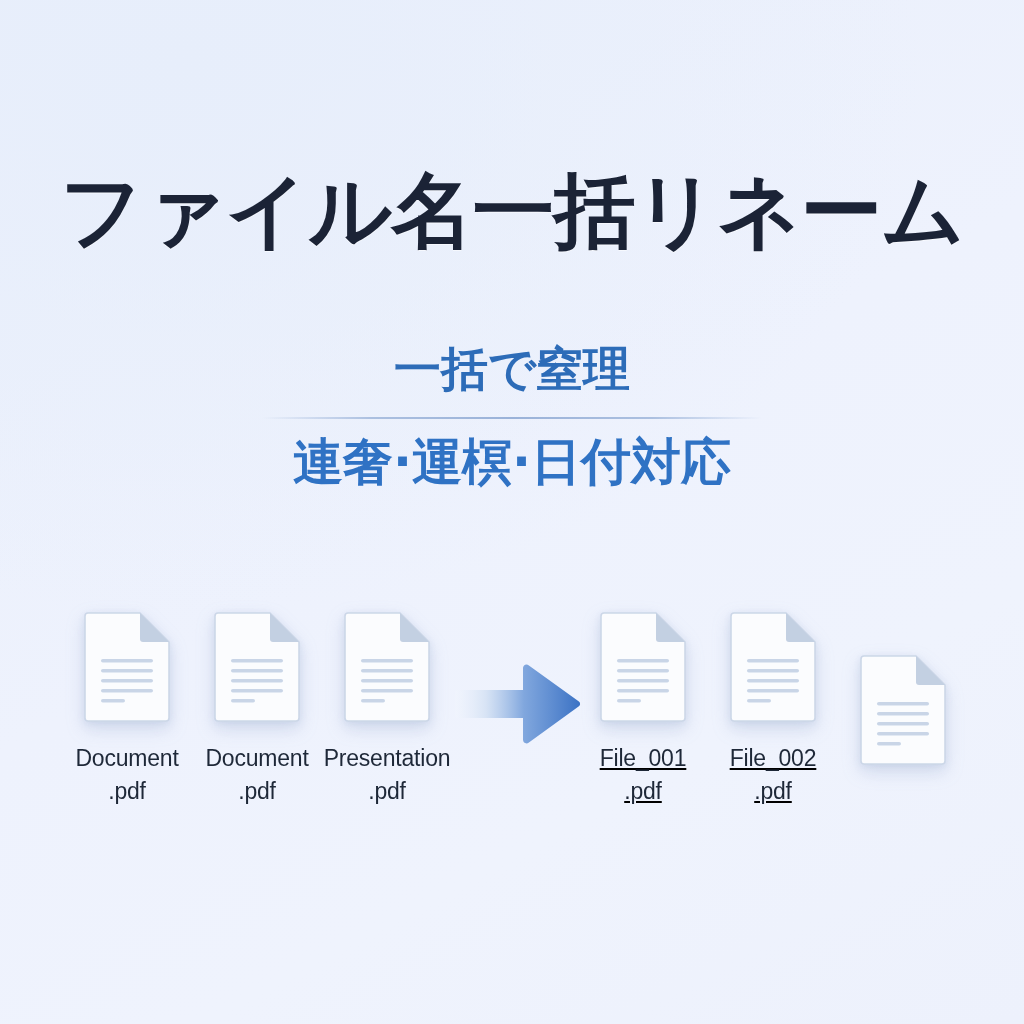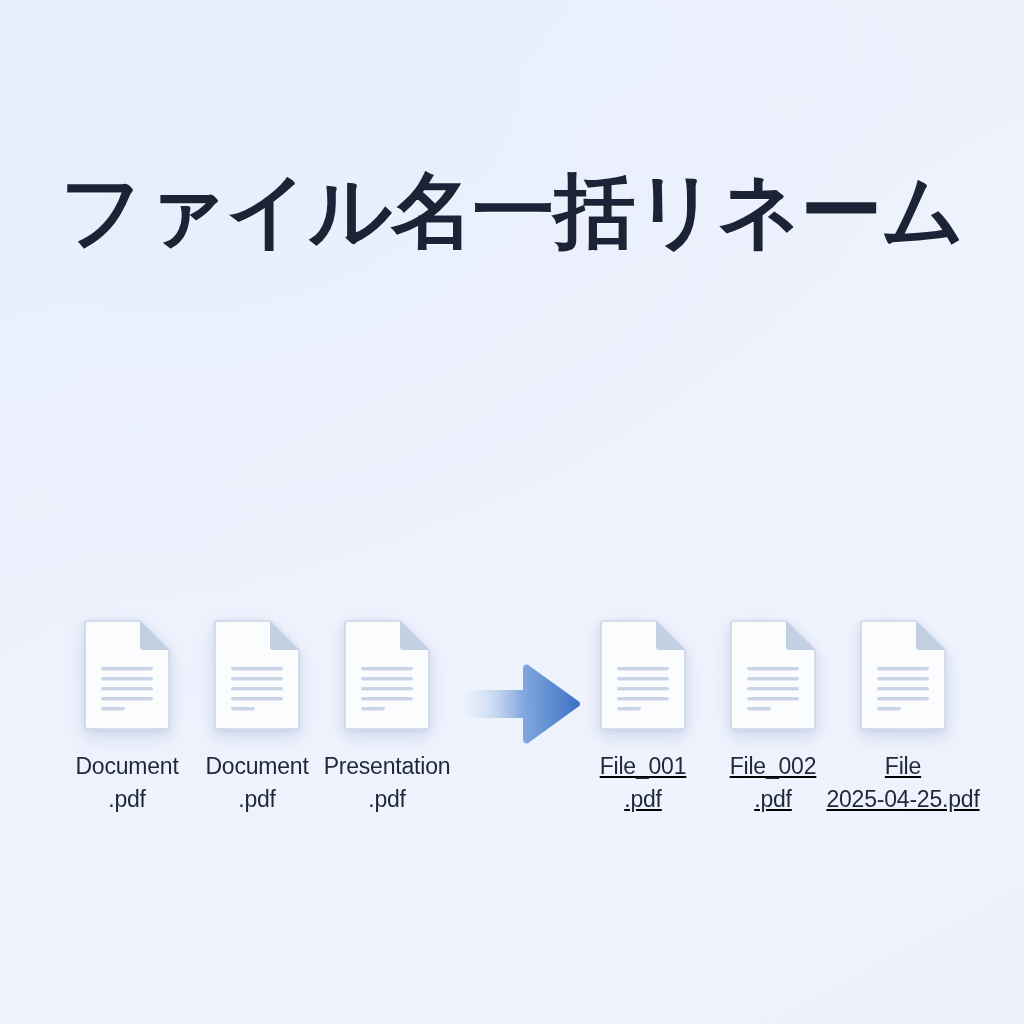--- a/index.html
+++ b/index.html
@@ -93,21 +93,21 @@
   .files-strip {
     position: absolute;
     top: 612px;
     left: 0;
     width: 1024px;
     height: 230px;
   }
 
   .group {
     position: absolute;
-    top: 8px;
+    top: 0;
     display: flex;
     align-items: center;
   }
 
   .group-before { left: 62px; }
   .group-after  { left: 578px; text-decoration: underline; }
 
   .file-item {
     width: 130px;
     display: flex;
@@ -159,20 +159,25 @@
 </style>
 </head>
 <body>
 
 <div id="poster">
 
   <div class="title-block">
     <h1 class="main-title">ファイル名一括リネーム</h1>
   </div>
 
+  <div class="sub-block">
+    <p class="sub-one">一括で窒理</p>
+    <div class="divider"></div>
+    <p class="sub-two">連奢·運榠·日付対応</p>
+  </div>
 
   <div class="files-strip">
 
     <div class="group group-before">
 
       <div class="file-item">
         <div class="file-icon">
           <svg viewBox="0 0 86 110" xmlns="http://www.w3.org/2000/svg">
             <path d="M1 4a3 3 0 0 1 3-3h52l29 29v76a3 3 0 0 1-3 3H4a3 3 0 0 1-3-3z" fill="#fbfcfe" stroke="#ccd7e8" stroke-width="1.6"></path>
             <path d="M56 1l29 29H59a3 3 0 0 1-3-3z" fill="#c3d0e2"></path>
@@ -296,23 +301,19 @@
             <path d="M56 1l29 29H59a3 3 0 0 1-3-3z" fill="#c3d0e2"></path>
             <g fill="#c9d5e7">
               <rect x="17" y="47" width="52" height="3.6" rx="1.8"></rect>
               <rect x="17" y="57" width="52" height="3.6" rx="1.8"></rect>
               <rect x="17" y="67" width="52" height="3.6" rx="1.8"></rect>
               <rect x="17" y="77" width="52" height="3.6" rx="1.8"></rect>
               <rect x="17" y="87" width="24" height="3.6" rx="1.8"></rect>
             </g>
           </svg>
         </div>
-        <div class="file-caption">
-          <span class="cap-name">File</span>
-          <span class="cap-ext">2025-04-25.pdf</span>
-        </div>
       </div>
 
     </div>
 
   </div>
 
 </div>
 
 </body></html>

